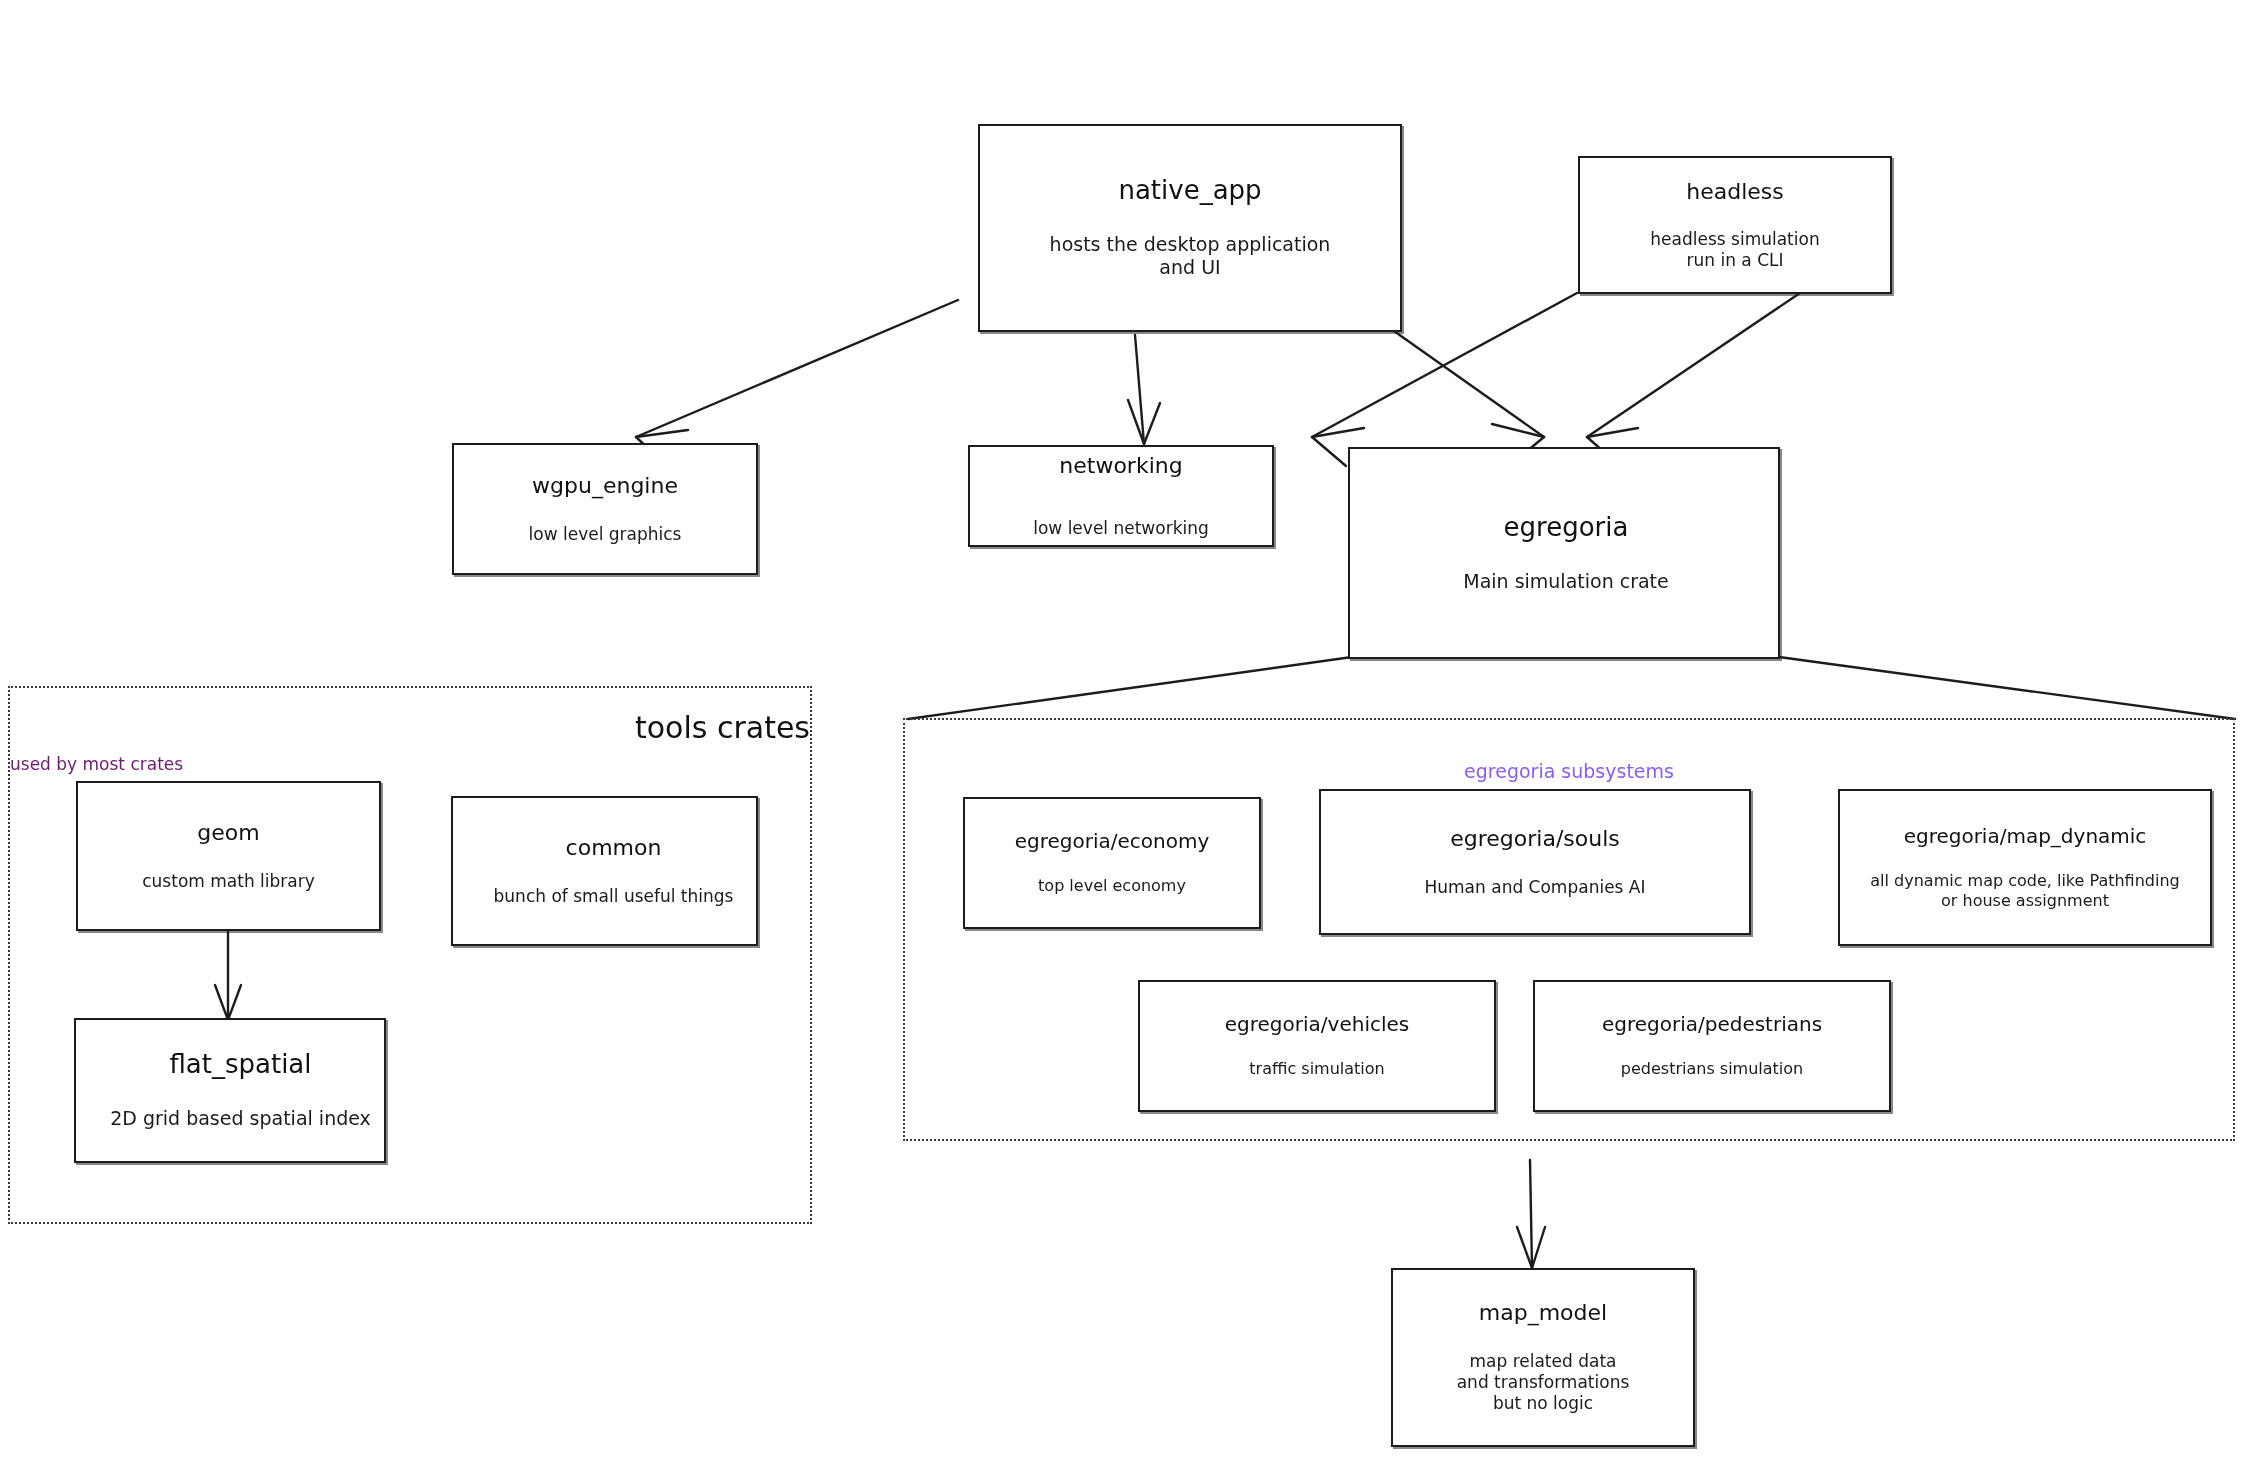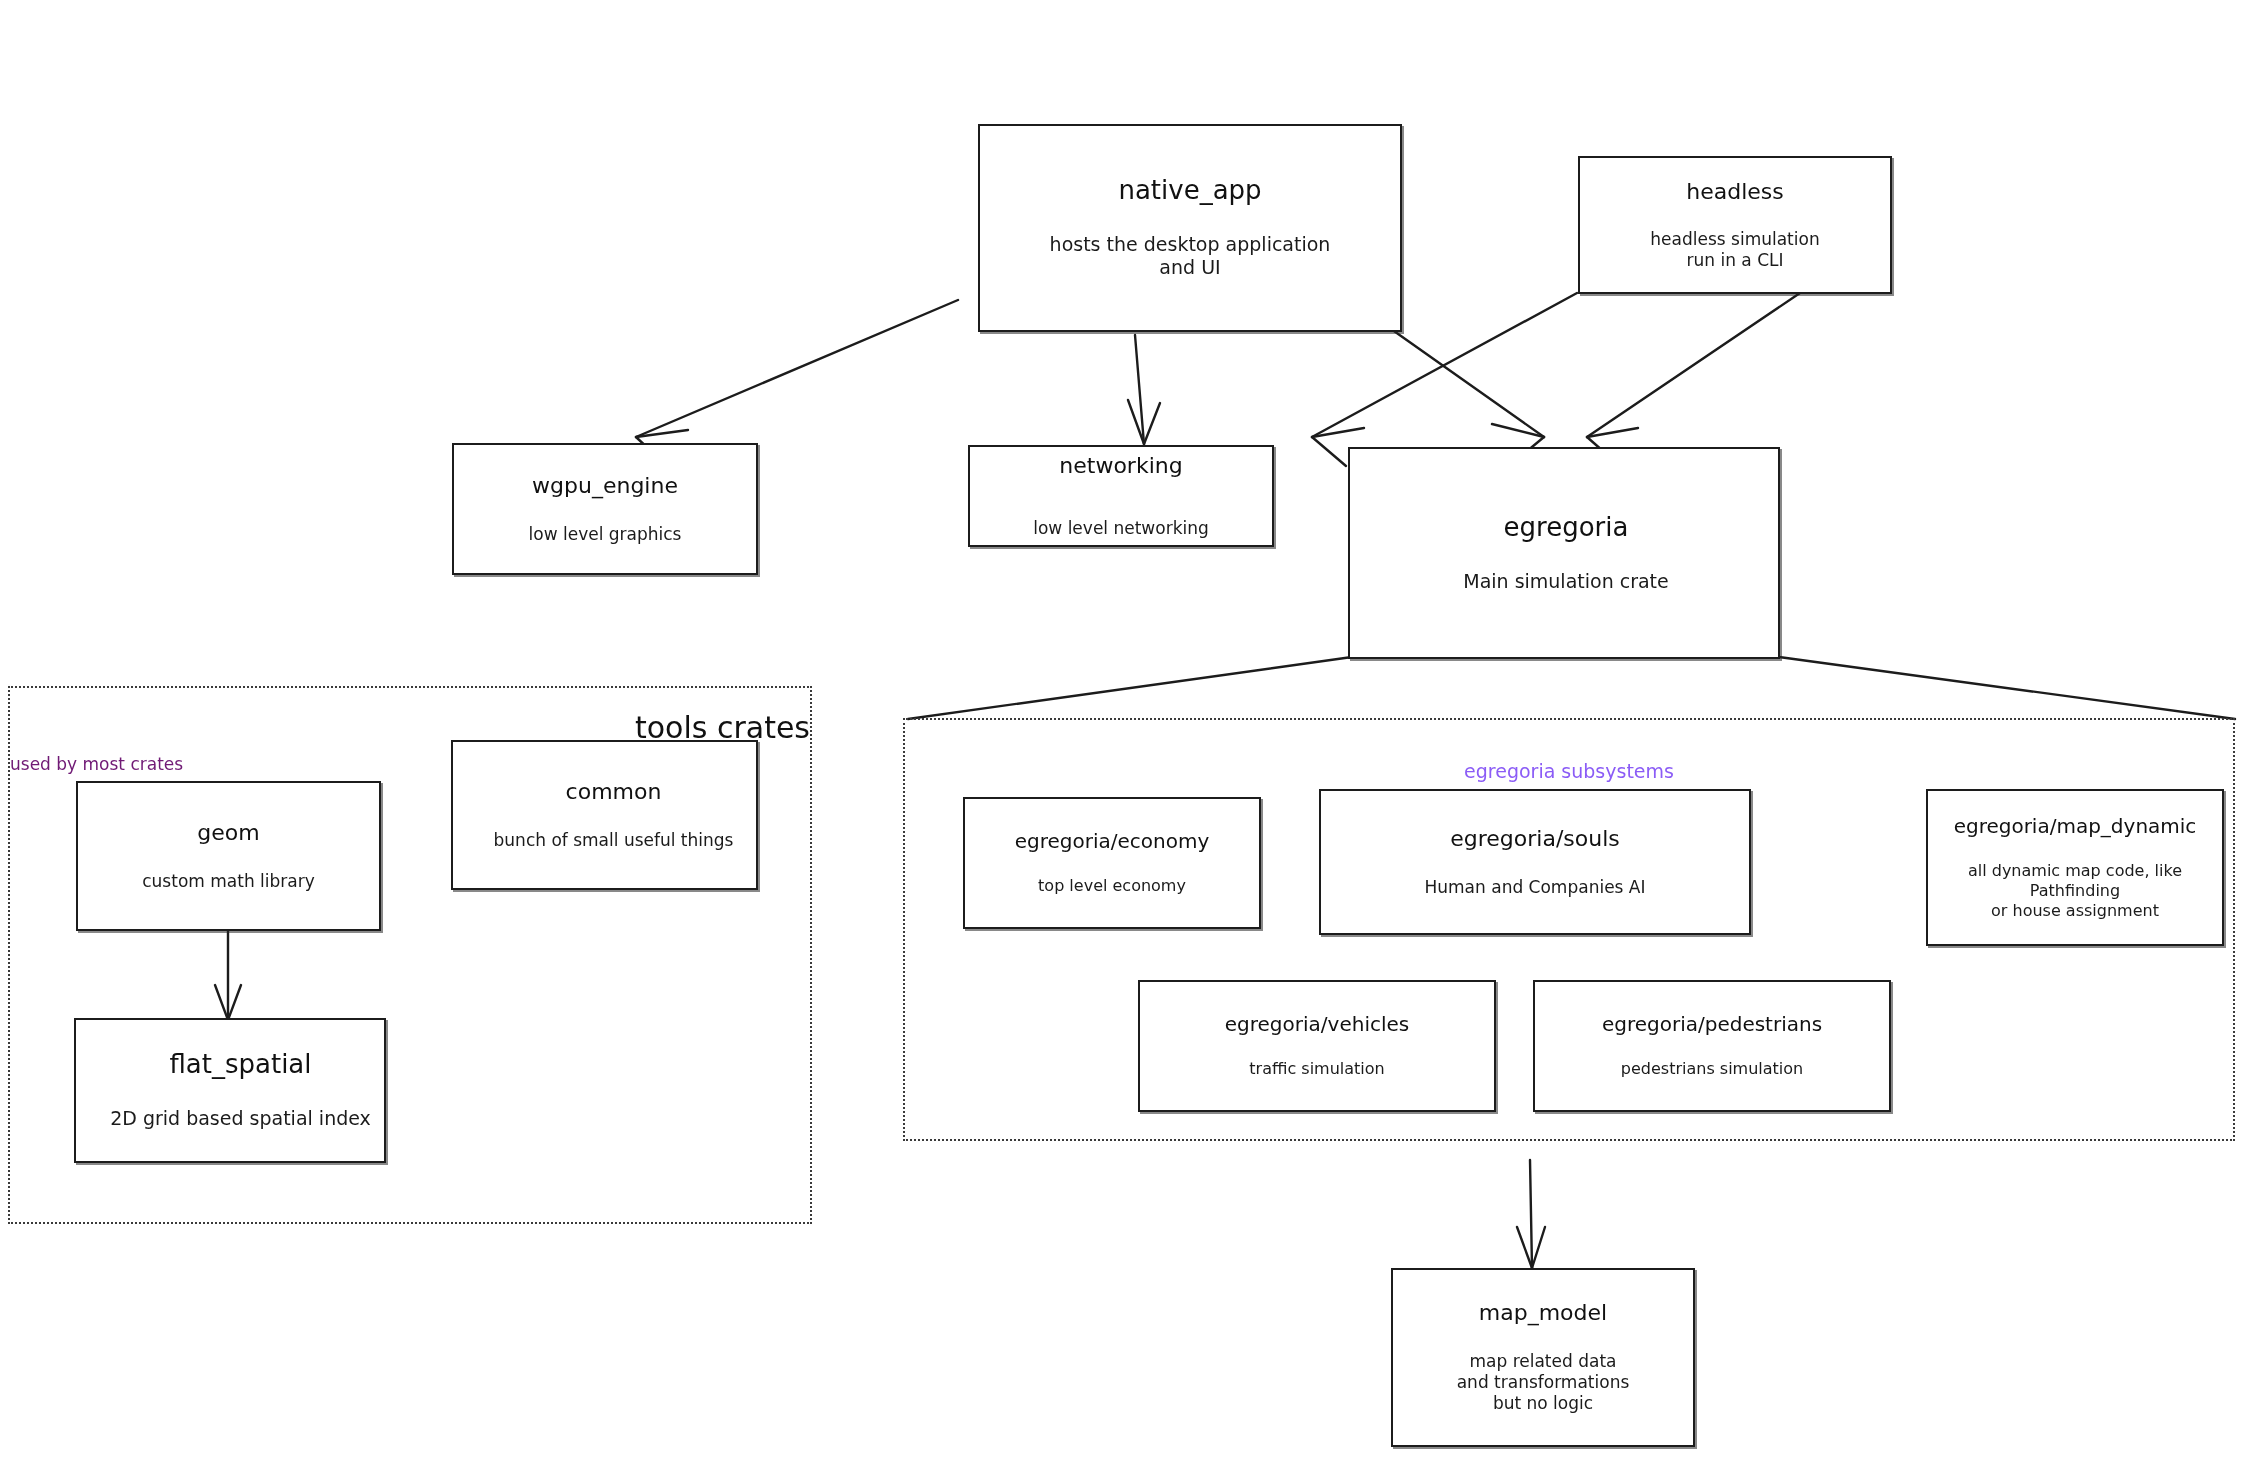--- a/index.html
+++ b/index.html
@@ -186,21 +186,21 @@
   <div class="group" style="left:8px; top:686px; width:804px; height:538px;">
     <div class="group-title" style="top:22px;">tools crates</div>
     <div class="group-subtitle" style="top:66px;">used by most crates</div>
   </div>
 
   <div class="node small" style="left:76px; top:781px; width:305px; height:150px;">
     <div class="title">geom</div>
     <div class="desc">custom math library</div>
   </div>
 
-  <div class="node small" style="left:451px; top:740px; width:307px; height:150px;padding-left:28px;">
+  <div class="node small" style="left:451px; top:796px; width:307px; height:150px;padding-left:28px;">
     <div class="title">common</div>
     <div class="desc">bunch of small useful things</div>
   </div>
 
   <div class="node" style="left:74px; top:1018px; width:312px; height:145px;padding-left:31px;">
     <div class="title">flat_spatial</div>
     <div class="desc">2D grid based spatial index</div>
   </div>
 
   <div class="group" style="left:903px; top:718px; width:1332px; height:423px;">
@@ -210,21 +210,21 @@
   <div class="node tiny" style="left:963px; top:797px; width:298px; height:132px;">
     <div class="title">egregoria/economy</div>
     <div class="desc">top level economy</div>
   </div>
 
   <div class="node small" style="left:1319px; top:789px; width:432px; height:146px;">
     <div class="title">egregoria/souls</div>
     <div class="desc">Human and Companies AI</div>
   </div>
 
-  <div class="node tiny" style="left:1926px; top:789px; width:298px; height:157px;">
+  <div class="node tiny" style="left:1838px; top:789px; width:374px; height:157px;">
     <div class="title">egregoria/map_dynamic</div>
     <div class="desc">all dynamic map code, like Pathfinding
 or house assignment</div>
   </div>
 
   <div class="node tiny" style="left:1138px; top:980px; width:358px; height:132px;">
     <div class="title">egregoria/vehicles</div>
     <div class="desc">traffic simulation</div>
   </div>
 

